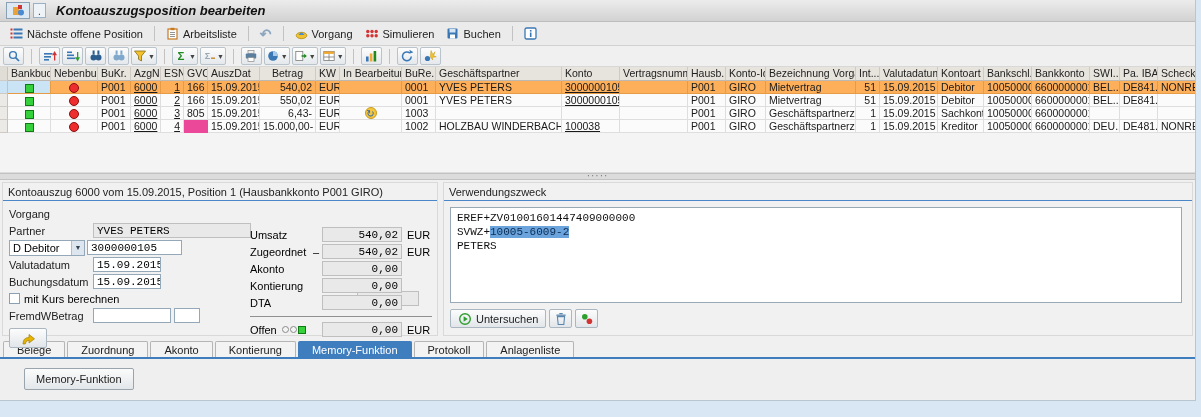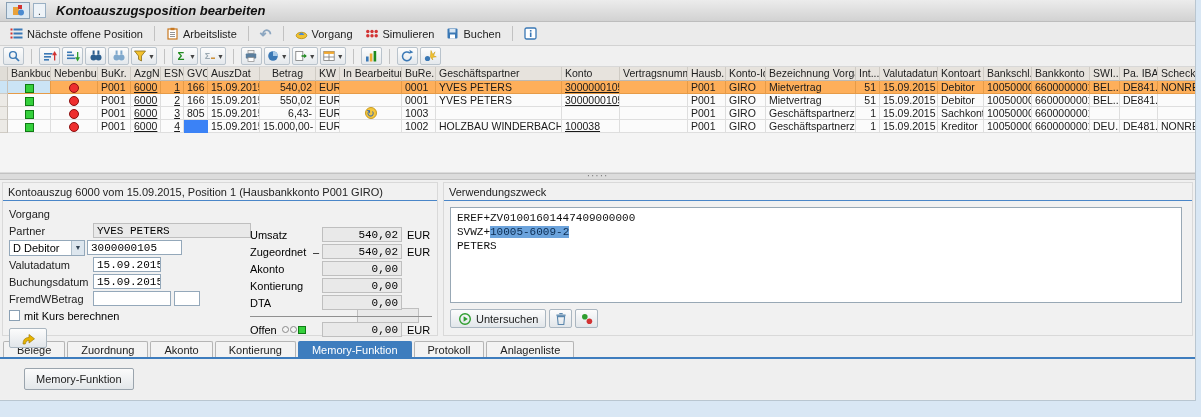--- a/index.html
+++ b/index.html
@@ -19,21 +19,21 @@
 
   
   .alvtb{height:21px;background:#f0f0f0;border-bottom:1px solid #d8d8d8;display:flex;align-items:center;padding:0 3px;gap:2px}
   .tbtn{height:18px;min-width:21px;border:1px solid #b9c3cc;background:linear-gradient(#fdfdfd,#e4e8ec);border-radius:2px;display:flex;align-items:center;justify-content:center;padding:0 1px}
   .caret{font-size:7px;color:#444;margin-left:1px}
 
   
   .grid-header{display:flex;height:14px;overflow:hidden}
   .hcell{background:#e7e3dd;border-right:1px solid #cfcbc4;border-bottom:1px solid #bdb9b2;font-size:10.5px;color:#222;padding:0 3px;line-height:13px;white-space:nowrap;overflow:hidden;flex:none}
   .sel-col{width:8px;flex:none;background:#e0ddd7;border-right:1px solid #c6c2bb;border-bottom:1px solid #cfcbc4}
-  .grow{display:flex;height:13px;background:#3b82f6;overflow:hidden}
+  .grow{display:flex;height:13px;background:#ec4899;overflow:hidden}
   .grow .cell{background:#fbfbfb;border-right:1px solid #dedede;border-bottom:1px solid #dedede;font-size:10.5px;line-height:12px;padding:0 3px;white-space:nowrap;overflow:hidden;flex:none;color:#1a1a1a}
   .grow .sel-col{background:#eceae6}
   .rowsel .cell{background:#feaf5a;border-right-color:#e69b47;border-bottom-color:#e69b47}
   .rowsel .cellcursor{background:#cbe4f5}
   .rowsel .sel-col{background:#cbe4f5}
   .cell-link{text-decoration:underline;color:#1a1a1a}
   .icon-cell{text-align:center}
   .gsq{display:inline-block;width:9px;height:9px;background:#35d03c;border:1px solid #0f7a14;vertical-align:middle}
   .rdot{display:inline-block;width:10px;height:10px;background:#ee2e2e;border:1px solid #8a0f0f;border-radius:50%;vertical-align:middle}
   .inproc{display:inline-block;width:12px;height:12px;line-height:12px;text-align:center;font-size:10px;color:#2a64b8;background:#f4c63c;border:1px solid #c89a20;border-radius:50%;vertical-align:top}
@@ -457,29 +457,29 @@
           <span class="flabel">Valutadatum</span>
           <span class="input" style="width:68px">15.09.2015</span>
         </div>
 
         <div class="frow">
           <span class="flabel">Buchungsdatum</span>
           <span class="input" style="width:68px">15.09.2015</span>
         </div>
 
         <div class="frow">
+          <span class="cb"></span>
+          <span>mit Kurs berechnen</span>
+          <span class="input ro" style="width:62px;margin-left:auto;margin-right:12px"></span>
+        </div>
+
+        <div class="frow">
           <span class="flabel">FremdWBetrag</span>
           <span class="input" style="width:78px"></span>
           <span class="input" style="width:26px;margin-left:3px"></span>
-        </div>
-
-        <div class="frow">
-          <span class="cb"></span>
-          <span>mit Kurs berechnen</span>
-          <span class="input ro" style="width:62px;margin-left:auto;margin-right:12px"></span>
         </div>
 
         <div class="ybtn">
           <svg width="15" height="13" viewBox="0 0 15 13">
             <path d="M2 12 Q2 5.5 8 5.5 L8 2.5 L13.5 6.8 L8 11 L8 8.2 Q4.8 8.2 4.2 12 Z" fill="#e8b400" stroke="#a07c00" stroke-width="0.7"></path>
           </svg>
         </div>
 
         <div class="amounts">
           <div class="arow">

